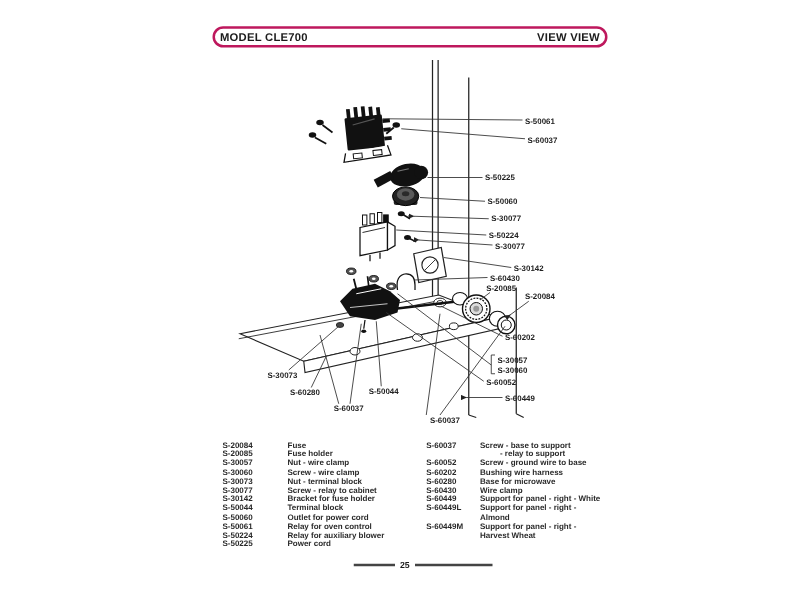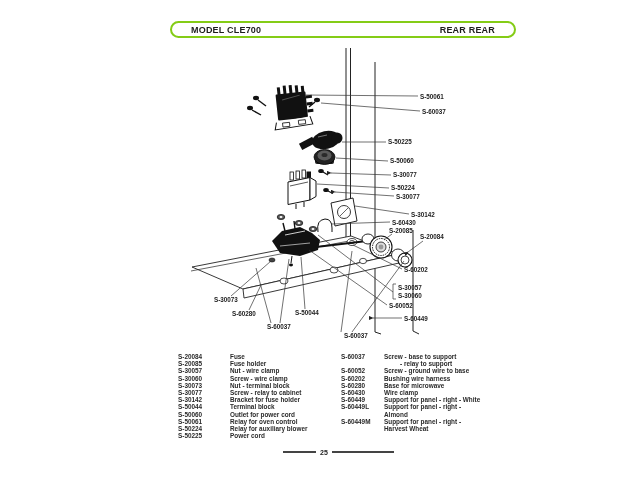--- a/index.html
+++ b/index.html
@@ -2,23 +2,23 @@
 <html><head>
 <meta charset="utf-8">
 <style>
   html,body{margin:0;padding:0;}
   body{
     width:640px;height:480px;background:#ffffff;position:relative;
     font-family:"Liberation Sans",sans-serif;color:#1c1c1c;overflow:hidden;
   }
   .header-box{
     position:absolute;left:170px;top:21px;width:304px;height:13px;
-    border:2px solid #84cc16;border-radius:9px;
+    border:2px solid #be185d;border-radius:9px;
     display:flex;align-items:center;justify-content:space-between;
-    padding:0 19px;font-size:9px;font-weight:bold;letter-spacing:.2px;
+    padding:0 4px;font-size:9px;font-weight:bold;letter-spacing:.2px;
     background:#fff;
   }
   svg.diagram{position:absolute;left:0;top:0;}
   svg text{font-family:"Liberation Sans",sans-serif;font-size:6.3px;font-weight:bold;fill:#222;}
   .parts{position:absolute;top:353px;font-size:6.4px;line-height:7.2px;font-weight:bold;color:#2a2a2a;}
   .parts-left{left:178px;width:162px;}
   .parts-right{left:341px;width:152px;}
   .prow{display:flex;align-items:flex-start;}
   .pn{flex:0 0 52px;}
   .parts-right .pn{flex:0 0 43px;}
@@ -29,21 +29,21 @@
   }
   .fline{height:1.6px;background:#444;}
   .fline.l{width:33px;}
   .fline.r{width:62px;}
 </style>
 </head>
 <body>
 
 <div class="header-box">
   <span>MODEL CLE700</span>
-  <span>REAR REAR</span>
+  <span>VIEW VIEW</span>
 </div>
 
 <svg class="diagram" width="640" height="480" viewBox="0 0 640 480">
   <defs>
     <marker id="arr" markerWidth="7" markerHeight="6" refX="1" refY="3" orient="auto">
       <path d="M7,0 L0,3 L7,6 Z" fill="#222"></path>
     </marker>
   </defs>
 
   <g stroke="#222" stroke-width="1" fill="none">

